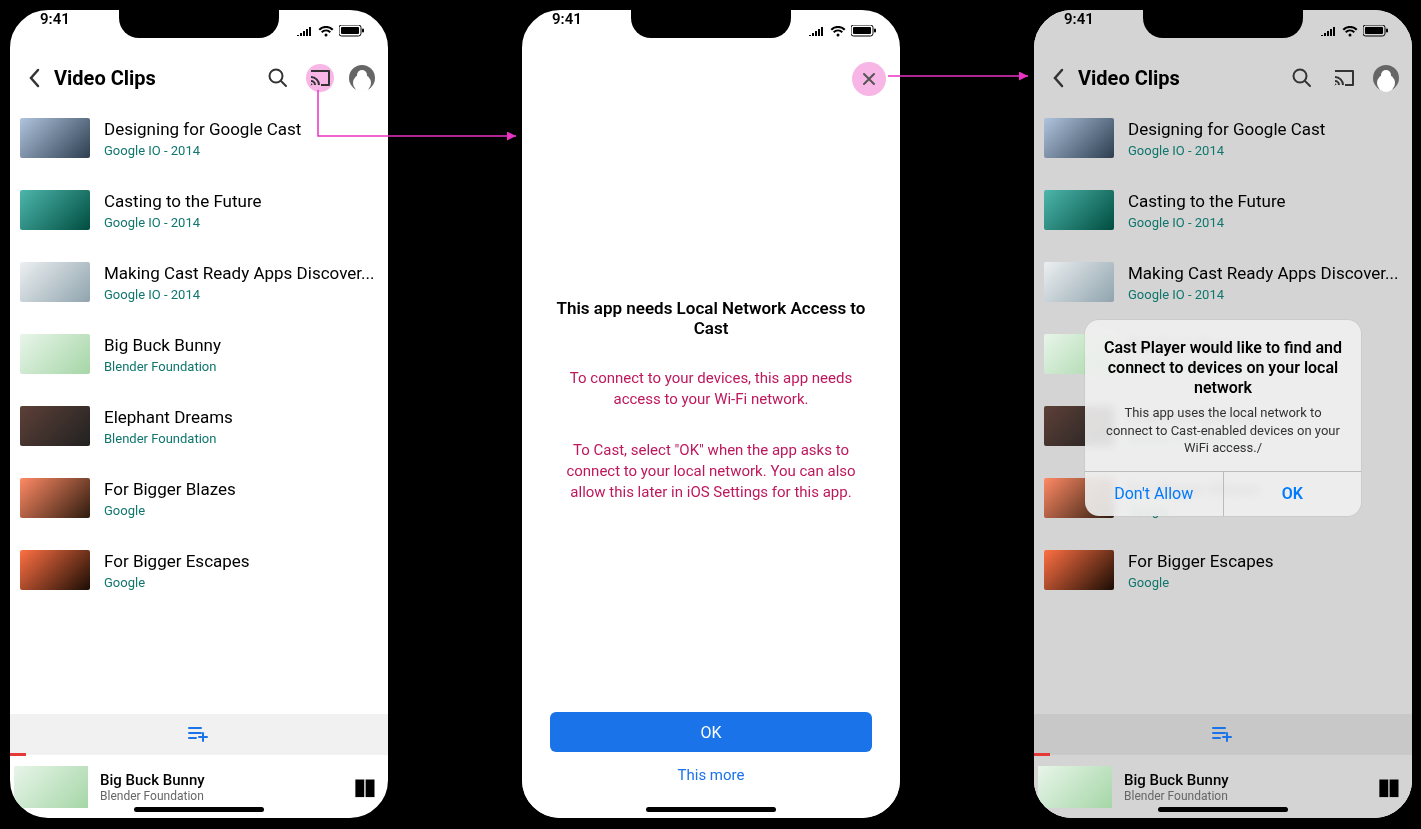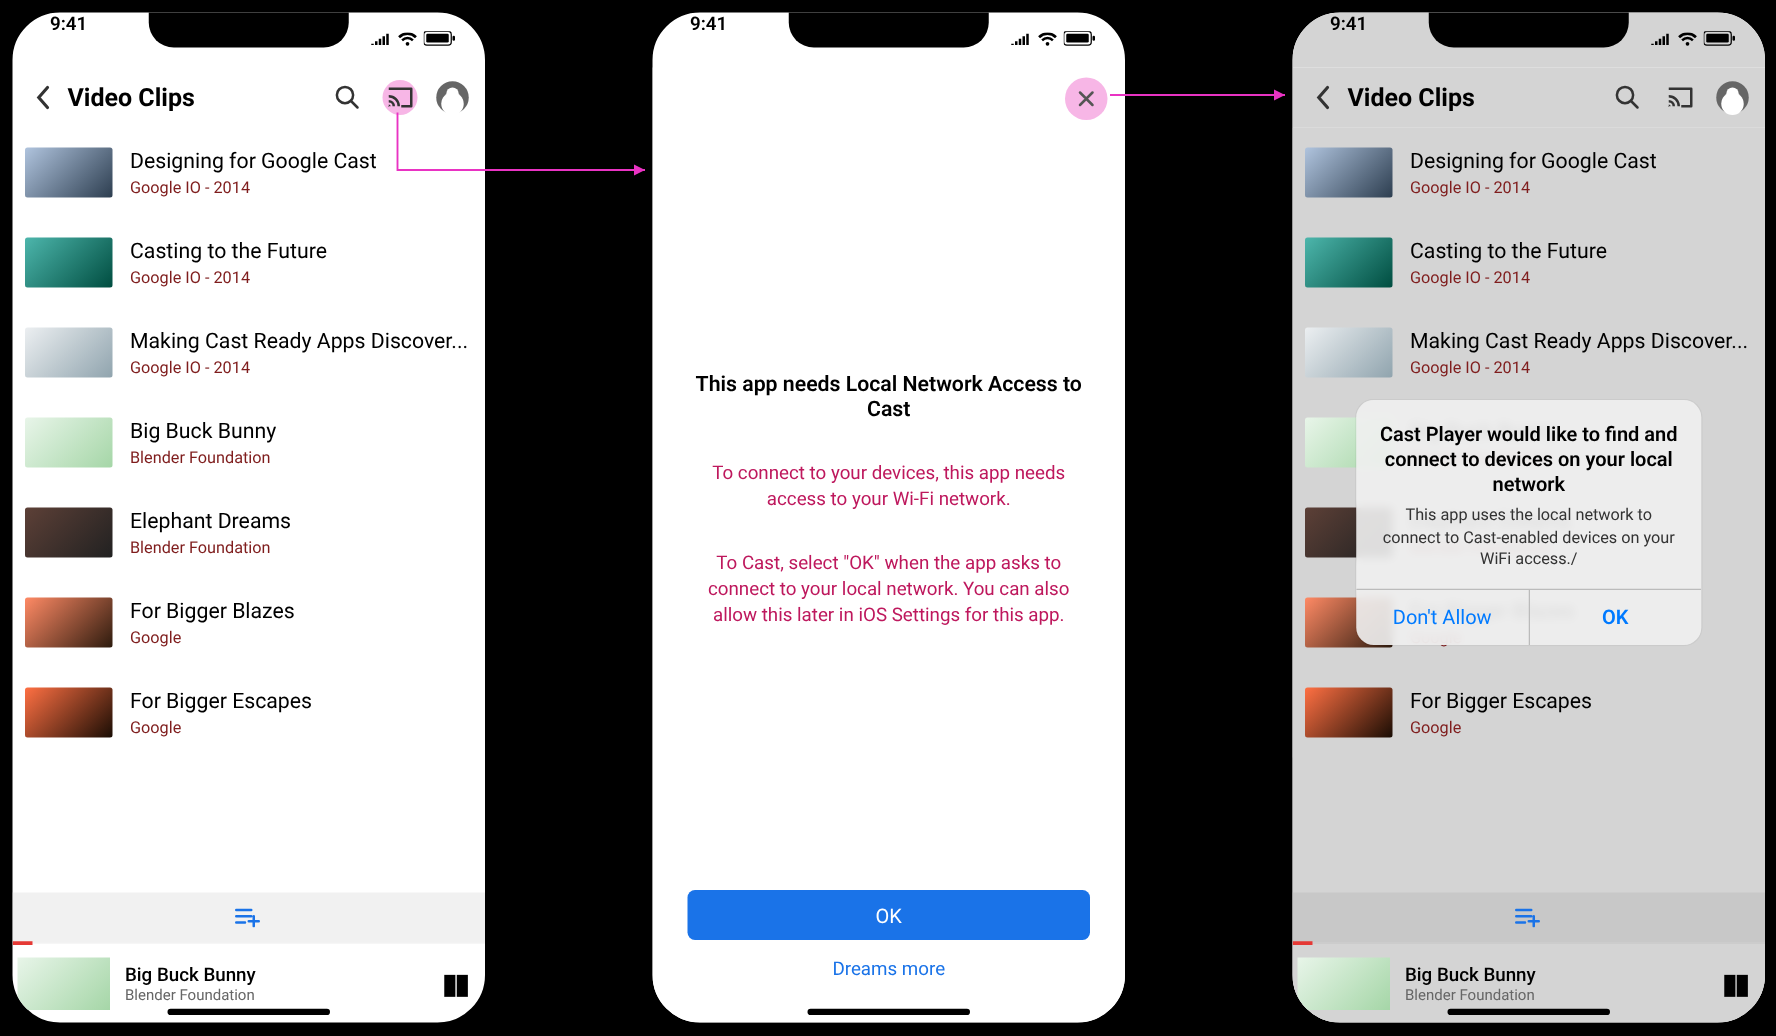--- a/index.html
+++ b/index.html
@@ -76,21 +76,21 @@
   }
   .thumb.t1 { background: linear-gradient(135deg,#b0c4de,#2d3e50); }
   .thumb.t2 { background: linear-gradient(135deg,#4db6ac,#004d40); }
   .thumb.t3 { background: linear-gradient(135deg,#eceff1,#90a4ae); }
   .thumb.t4 { background: linear-gradient(135deg,#e8f5e9,#a5d6a7); }
   .thumb.t5 { background: linear-gradient(135deg,#5d4037,#212121); }
   .thumb.t6 { background: linear-gradient(135deg,#ff8a65,#2d1b0e); }
   .thumb.t7 { background: linear-gradient(135deg,#ff7043,#1a0d04); }
   .item-text { display:flex; flex-direction:column; gap:4px; overflow:hidden; }
   .item-title { font-size: 17px; white-space: nowrap; overflow:hidden; text-overflow:ellipsis; }
-  .item-sub { font-size: 13px; color: #7f1d1d; }
+  .item-sub { font-size: 13px; color: #0f766e; }
 
   .add-row {
     height: 40px;
     background: #f1f1f1;
     display:flex; align-items:center; justify-content:center;
     color: #1a73e8;
     font-size: 20px;
   }
 
   .miniplayer {
@@ -303,21 +303,21 @@
     </div>
     <div class="modal-content">
       <div class="modal-title">This app needs Local Network Access to Cast</div>
       <div class="modal-p">To connect to your devices, this app needs access to your Wi-Fi network.</div>
       <div class="modal-p">To Cast, select "OK" when the app asks to connect to your local network. You can also allow this later in iOS Settings for this app.</div>
     </div>
     <div class="modal-actions">
       <div class="ok-btn">
           <span>OK</span>
         </div>
-      <div class="learn-link"><span>Dreams more</span></div>
+      <div class="learn-link"><span>This more</span></div>
     </div>
   </div>
   <div class="home-indicator"></div>
 </div>
 
 <div class="phone dimmed" style="left:1028px; top:4px;">
   <div class="notch"></div>
   <div class="status-bar">
     <span>9:41</span>
     <span class="status-right">

